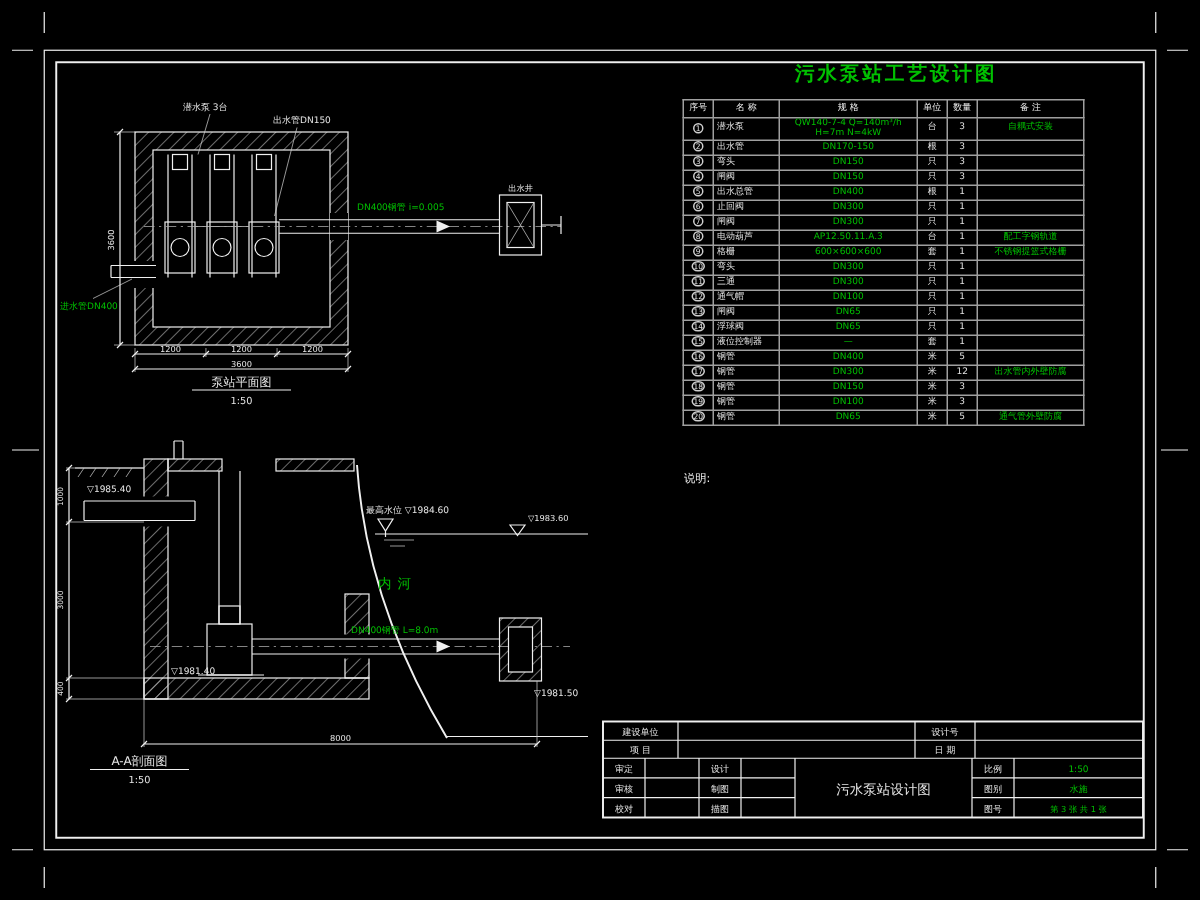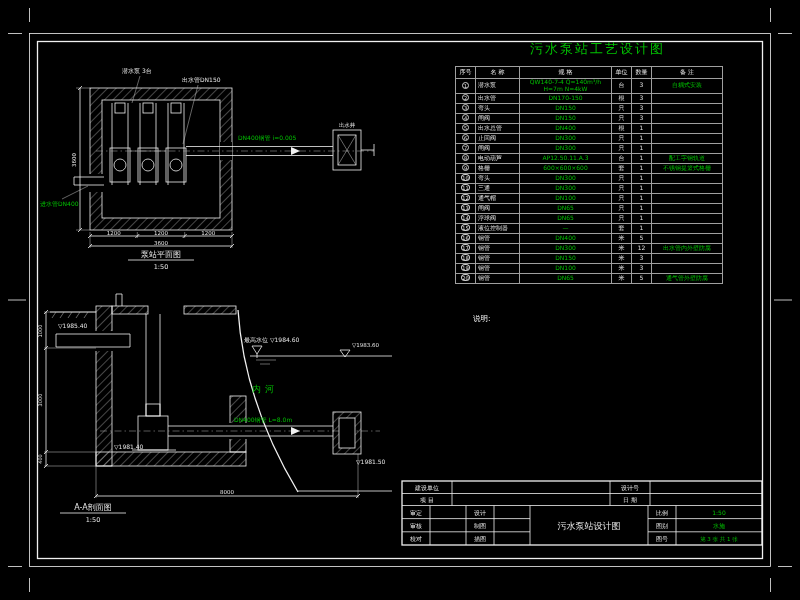--- a/index.html
+++ b/index.html
@@ -1,18 +1,18 @@
 <!DOCTYPE html>
 <html><head>
 <meta charset="utf-8">
 <style>
   * { margin:0; padding:0; box-sizing:border-box; }
   html,body { width:800px; height:600px; background:#000; overflow:hidden; }
   body { position:relative; font-family:"DejaVu Sans","Liberation Sans",sans-serif; }
-  .abs { position:absolute; }
+  .abs { position:absolute;font-weight:bold; }
   svg.lines { position:absolute; left:0; top:0; }
   svg .w   { stroke:#f0f0f0; stroke-width:0.8; fill:none; }
   svg .w12 { stroke:#f0f0f0; stroke-width:1.3; fill:none; }
   svg .thin{ stroke:#c8c8c8; stroke-width:0.5; fill:none; }
   svg .dash{ stroke:#b0b0b0; stroke-width:0.5; fill:none; stroke-dasharray:7 3 1.5 3; }
   svg .fillw { fill:#f0f0f0; stroke:none; }
   svg .hatchf{ fill:url(#hatch); stroke:#f0f0f0; stroke-width:0.8; }
   svg .blk { fill:#000; stroke:none; }
   svg text { font-family:"DejaVu Sans","Liberation Sans",sans-serif; fill:#e6e6e6; }
   svg text.g { fill:#00c000; }
@@ -22,21 +22,21 @@
   .top-title { left:530px; top:40px; color:#00c000; font-size:13px; letter-spacing:2px; white-space:nowrap; }
   table.parts { position:absolute; left:455px; top:66px; width:267px; border-collapse:collapse;
                 table-layout:fixed; border:1px solid #ffffff; }
   .parts th,.parts td { border:1px solid #9f9f9f; color:#e0e0e0; font-size:6px; font-weight:normal;
                 padding:0 1px; height:10px; line-height:1.15; text-align:center; overflow:hidden; }
   .parts th { height:12px; color:#f2f2f2; }
   .parts td.spec, .parts td.remark { color:#00c000; }
   .parts td.name { text-align:left; padding-left:2px; }
   .circ { display:inline-block; min-width:7px; height:7px; line-height:6.5px; border:1px solid #cfcfcf;
           border-radius:50%; font-size:5px; text-align:center; }
-  .notes { position:absolute; left:473px; top:314px; width:306px; color:#ddd; }
+  .notes { position:absolute; left:456px; top:314px; width:306px; color:#ddd; }
   .notes .nt { font-size:7.5px; margin-bottom:3px; color:#f0f0f0; }
   .notes .nl { font-size:6.2px; line-height:11.5px; }
 </style>
 </head>
 <body>
 
 <svg class="lines" width="800" height="600" viewBox="0 0 800 600">
   <defs>
     <pattern id="hatch" width="6" height="6" patternUnits="userSpaceOnUse" patternTransform="rotate(45)">
       <line x1="0" y1="0" x2="0" y2="6" stroke="#cfcfcf" stroke-width="0.7"></line>

